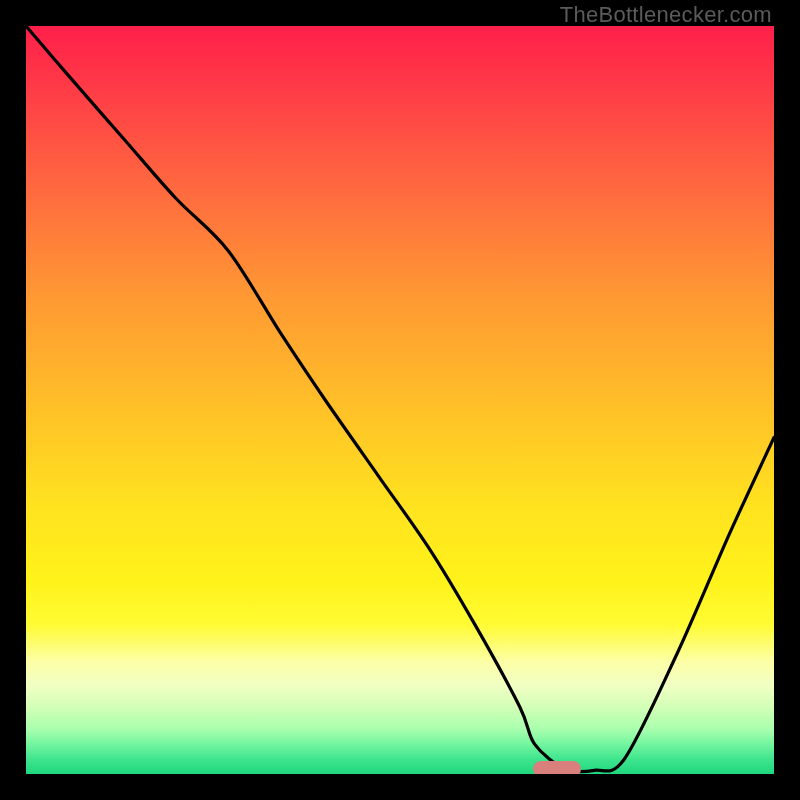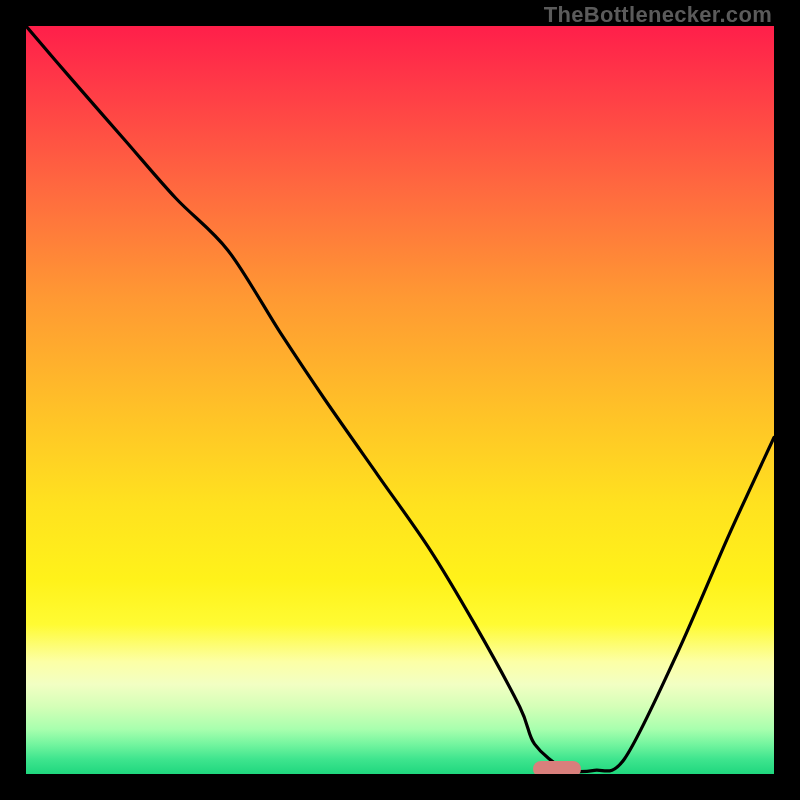--- a/index.html
+++ b/index.html
@@ -51,21 +51,21 @@
       #3fe58e 98%,
       #1fd77e 100%
     );
   }
   .watermark {
     position: absolute;
     top: 2px;
     right: 28px;
     color: #5b5b5b;
     font-size: 22px;
-    font-weight: 700;
+    font-weight: 400;
     letter-spacing: 0.3px;
     user-select: none;
   }
   svg.curve {
     position: absolute;
     left: 0;
     top: 0;
     width: 748px;
     height: 748px;
   }

